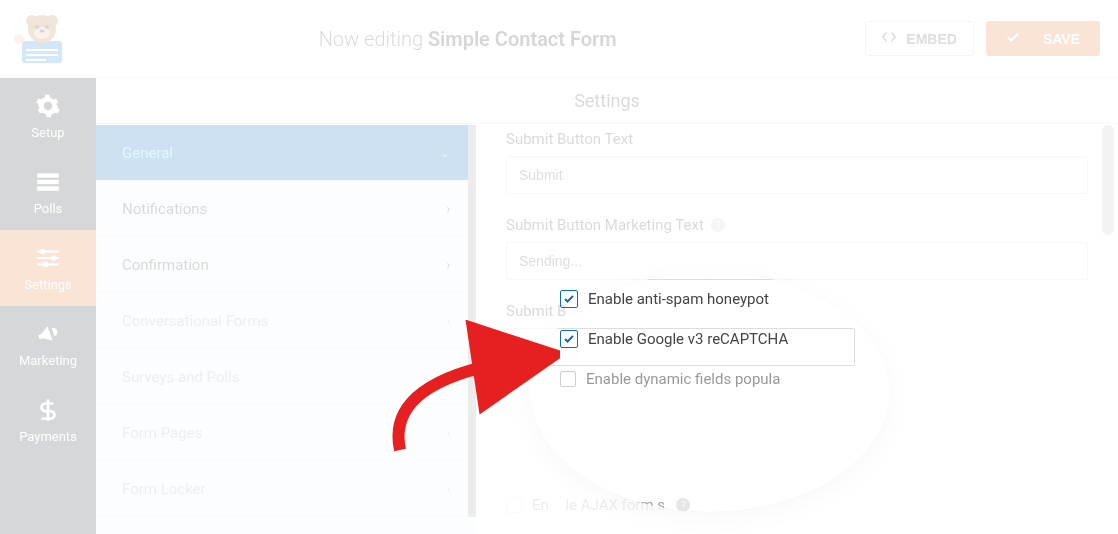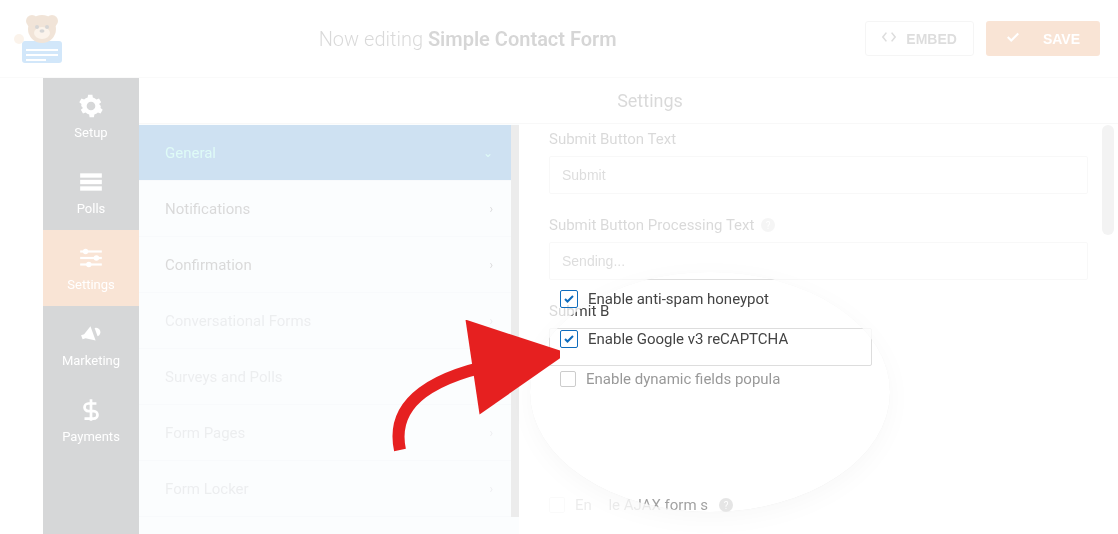--- a/index.html
+++ b/index.html
@@ -10,21 +10,21 @@
   .title-wrap { flex: 1; text-align: center; font-size: 20px; color: #444; }
   .title-wrap .light { font-weight: 300; }
   .title-wrap .strong { font-weight: 600; color: #333; }
   .top-actions { display: flex; gap: 12px; }
   .btn-embed { background: #fff; border: 1px solid #ccc; padding: 8px 16px; border-radius: 3px; font-size: 14px; color: #555; display: flex; align-items: center; gap: 10px; font-weight: bold; }
   .btn-embed svg { width: 14px; height: 14px; }
   .btn-save { background: #e27730; border: none; padding: 8px 20px; border-radius: 3px; font-size: 14px; color: #fff; display: flex; align-items: center; gap: 23px; font-weight: 600; }
   .btn-save svg { width: 14px; height: 14px; }
   
   .main { display: flex; height: calc(534px - 78px); }
-  .sidebar { width: 96px; background: #32373c; display: flex; flex-direction: column; margin-left: 43px; }
+  .sidebar { width: 96px; background: #32373c; display: flex; flex-direction: column; }
   .side-item { height: 76px; display: flex; flex-direction: column; align-items: center; justify-content: center; gap: 6px; color: #fff; font-size: 13px; cursor: pointer; }
   .side-item.active { background: #e27730; }
   .side-item svg { width: 26px; height: 26px; fill: #fff; }
   .side-item:nth-child(4) svg { transform: rotate(-20deg); }
   
   .accordion { width: 380px; background: #ebf3fb; display: flex; flex-direction: column; position: relative; }
   .settings-header { background: #fff; padding: 12px 0; text-align: center; font-size: 18px; color: #444; border-bottom: 1px solid #ddd; width: 1022px; position: absolute; top: 0; left: 0; z-index: 2; }
   .accordion-body { margin-top: 47px; overflow-y: auto; position: relative; }
   .scrollbar-fake { position: absolute; right: 0; top: 0; bottom: 0; width: 8px; background: #a0a0a0; }
   .acc-item { height: 56px; padding: 0 26px; display: flex; align-items: center; justify-content: space-between; cursor: pointer; font-size: 15px; border-bottom: 1px solid #d9e4ef; color: #444; }
@@ -165,21 +165,21 @@
       </div>
       <div class="scrollbar-fake"></div>
     </div>
   </div>
 
   <div class="content">
     <div class="field-lbl cut">Submit Button Text</div>
     <input class="text-input" value="Submit" style="">
     
     <div class="field-lbl">
-      <span>Submit Button Processing Text</span>
+      <span>Submit Button Marketing Text</span>
       <svg class="help-ic" viewBox="0 0 16 16">
           <circle cx="8" cy="8" r="7" fill="#ccc"></circle>
           <text x="8" y="12" text-anchor="middle" font-size="10" fill="#fff">?</text>
         </svg>
     </div>
     <input class="text-input" value="Sending..." style="">
     
     <div class="field-lbl">Submit B</div>
     <input class="text-input" value="" style="margin-bottom: 130px; width: 60%;">
     

